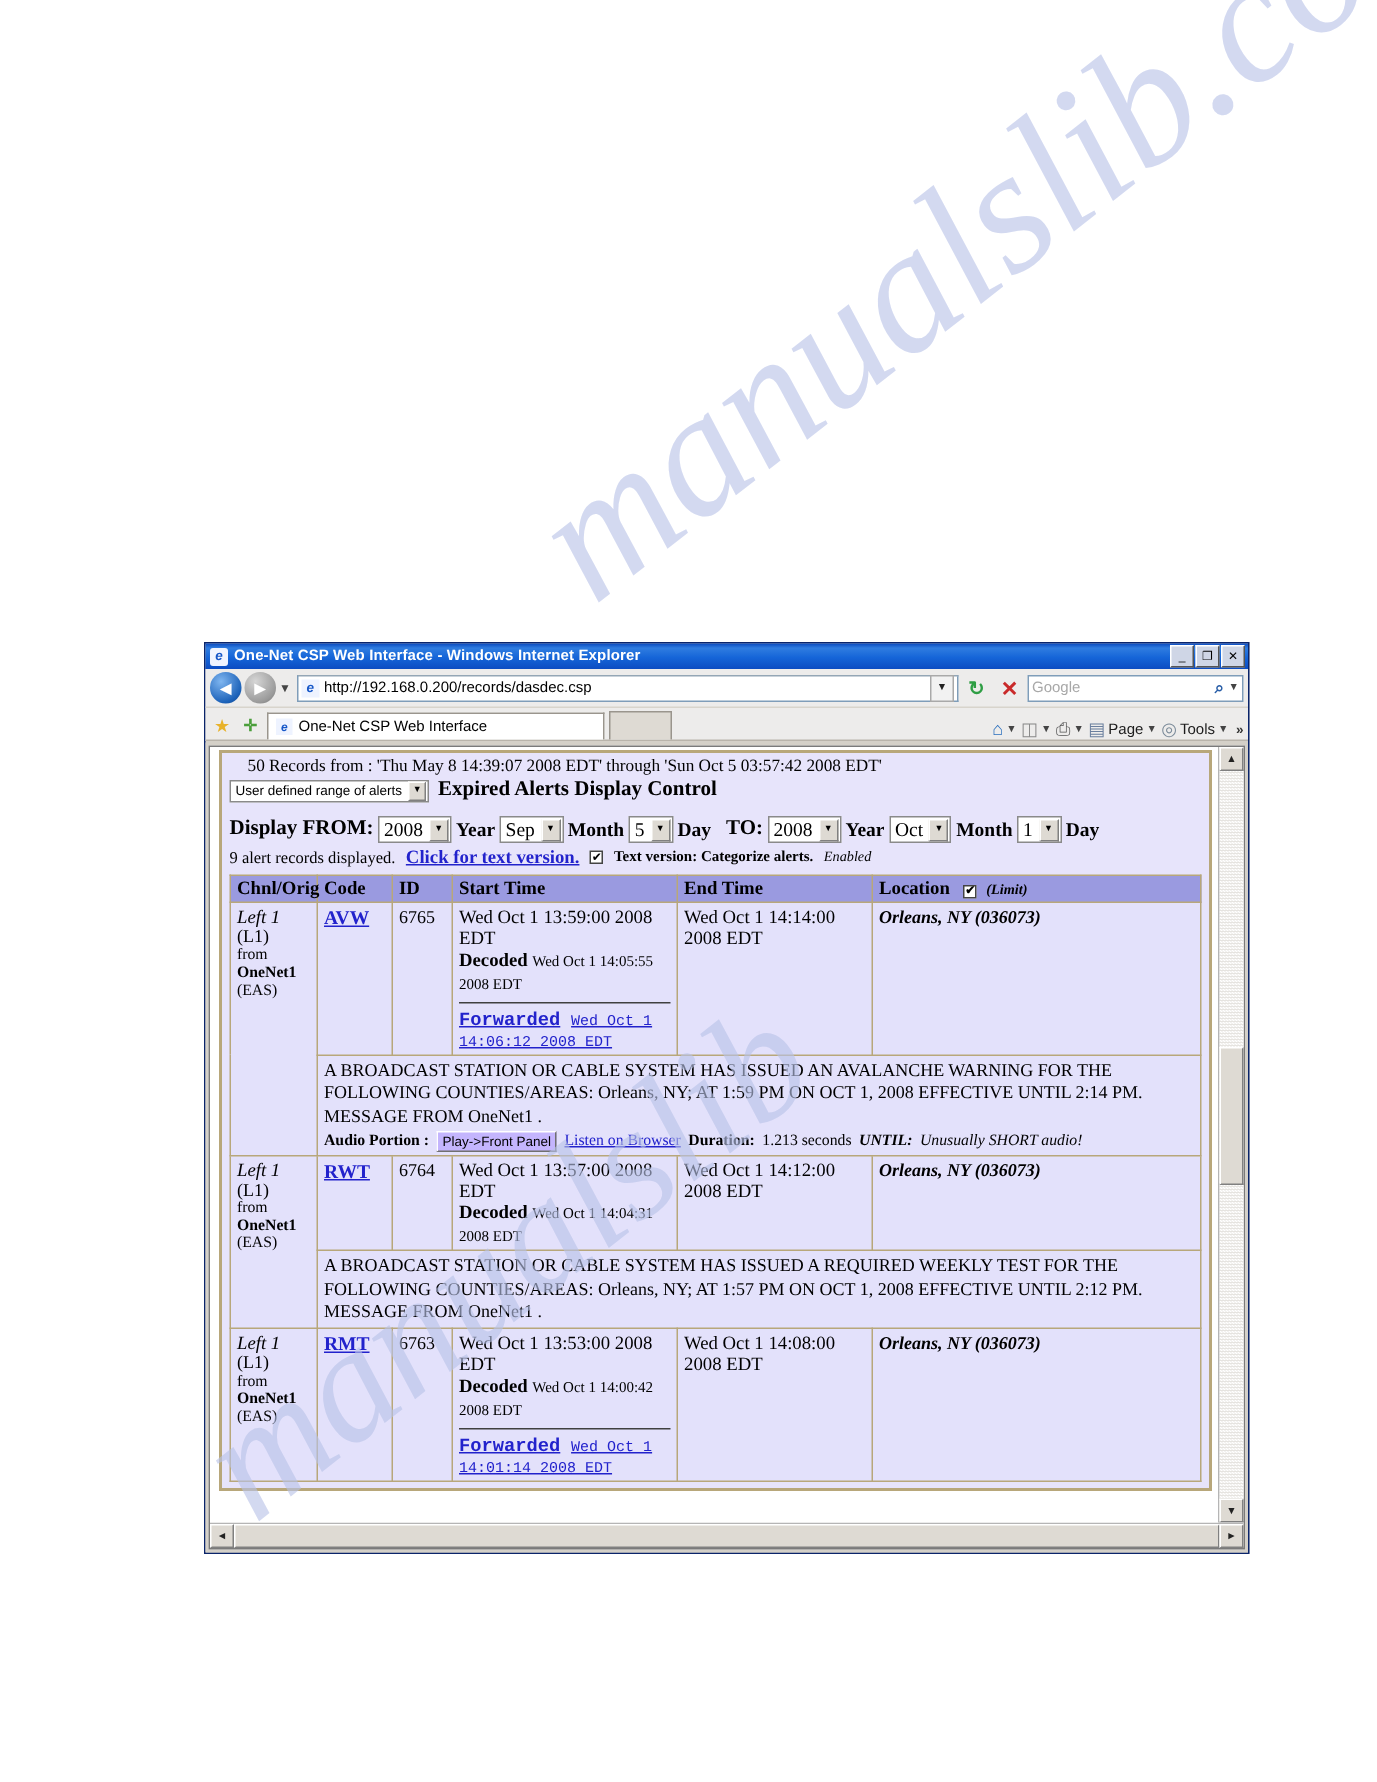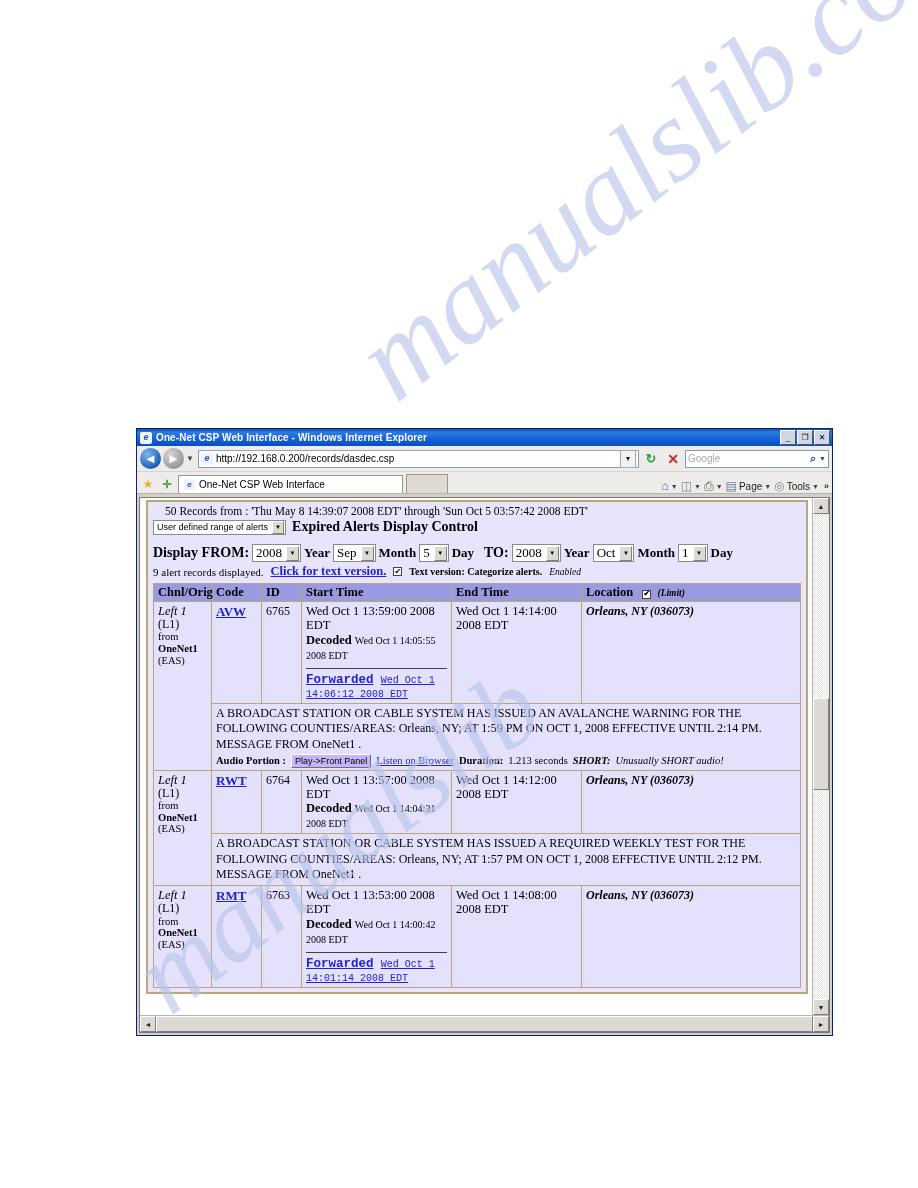--- a/index.html
+++ b/index.html
@@ -464,21 +464,21 @@
                     </tr>
                     <tr>
                       <td class="msg" colspan="5">
                         <div>A BROADCAST STATION OR CABLE SYSTEM HAS ISSUED AN AVALANCHE WARNING FOR THE FOLLOWING COUNTIES/AREAS: Orleans, NY; AT 1:59 PM ON OCT 1, 2008 EFFECTIVE UNTIL 2:14 PM. MESSAGE FROM OneNet1 .</div>
                         <div class="audio-row">
                           <span class="audio-lbl">Audio Portion :</span>
                           <span class="btn3d">Play-&gt;Front Panel</span>
                           <a class="lnk-sm" href="#">Listen on Browser</a>
                           <span class="audio-dur">Duration:</span>
                           <span class="audio-dur"><span class="v">1.213 seconds</span></span>
-                          <span class="note-b">SHORT:</span>
+                          <span class="note-b">UNTIL:</span>
                           <span class="note-i">Unusually SHORT audio!</span>
                         </div>
                       </td>
                     </tr>
 
                     <tr>
                       <td class="chnl" rowspan="2">
                         <div class="l1">Left 1</div>
                         <div class="p">(L1)</div>
                         <div class="sm">from</div>

